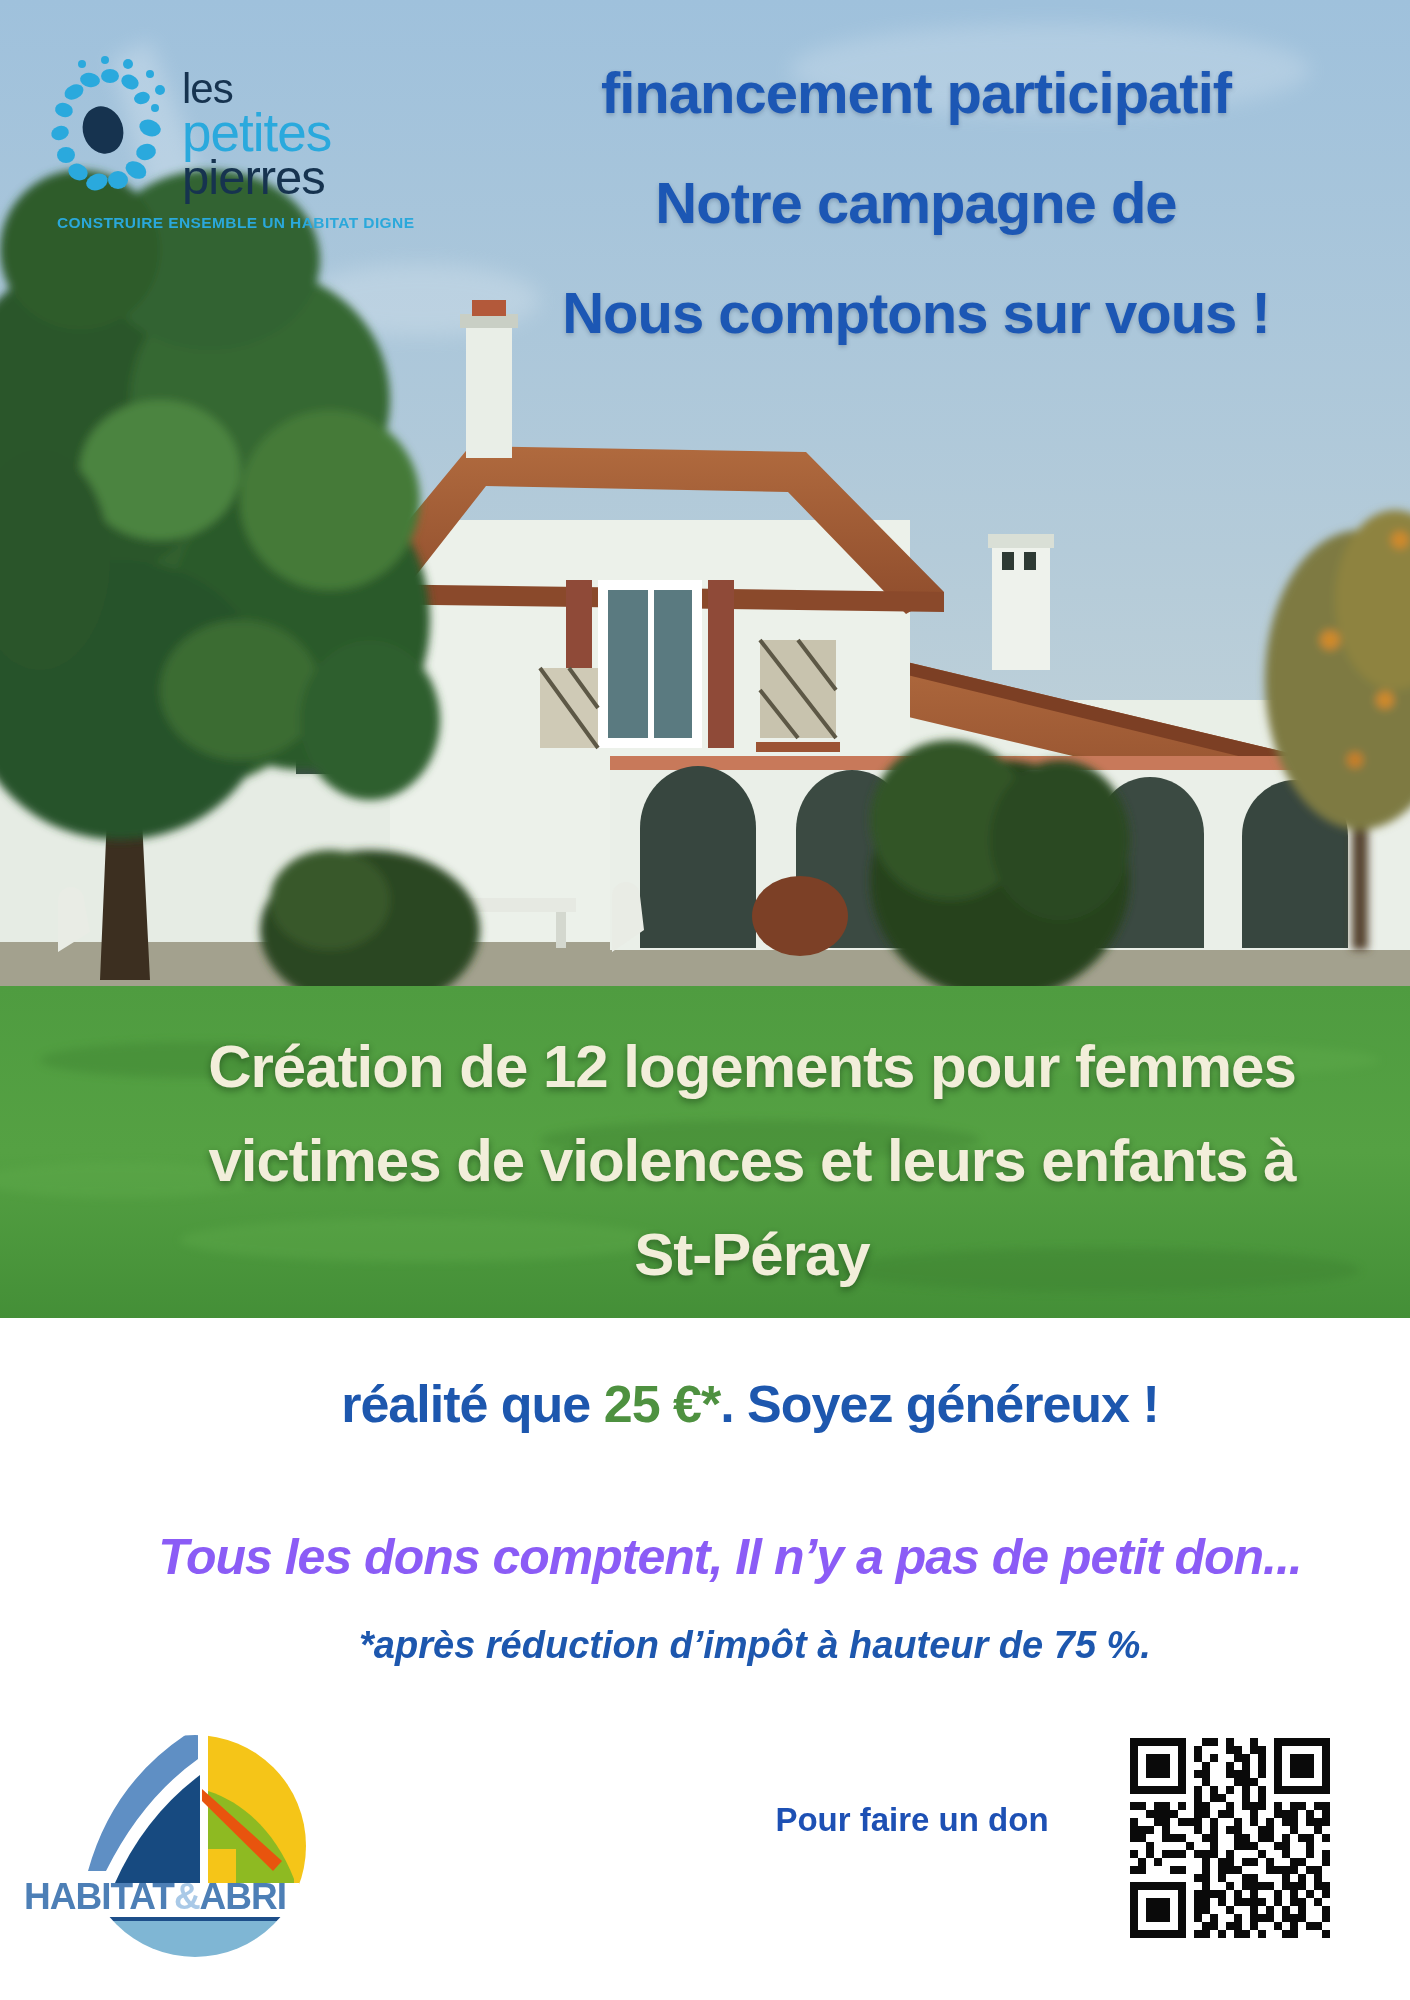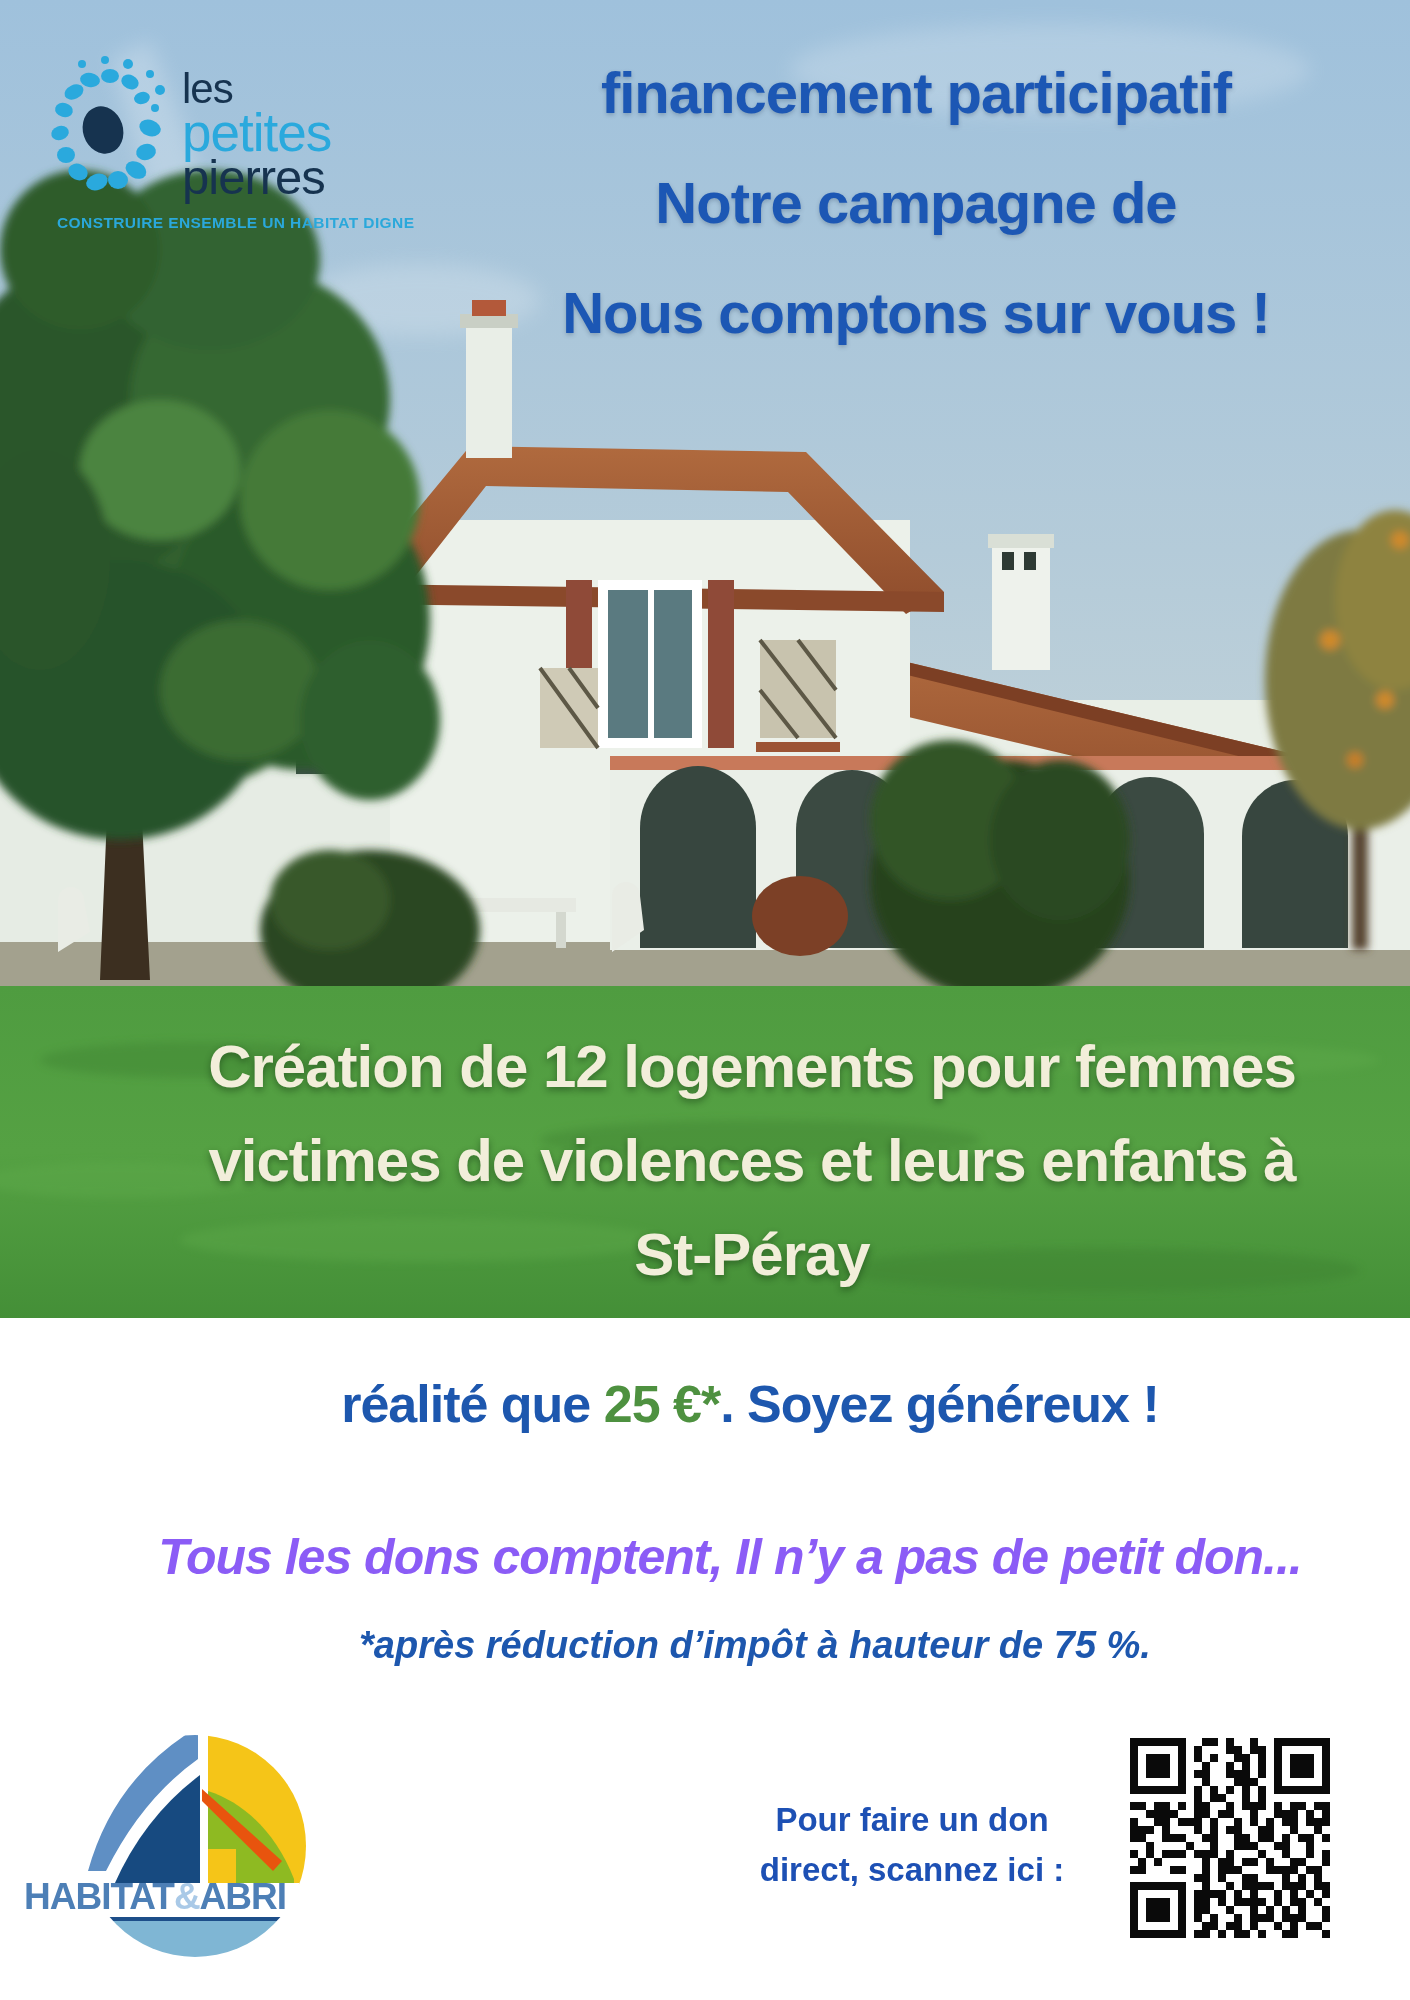--- a/index.html
+++ b/index.html
@@ -293,21 +293,20 @@
       <rect x="0" y="150" width="230" height="36" fill="#ffffff"></rect>
 
       <rect x="0" y="184" width="230" height="4" fill="#1d4e89"></rect>
       <rect x="0" y="188" width="230" height="42" fill="#7fb6d4"></rect>
     </g>
   </svg>
   <div class="entraide-word"><span>HABITAT</span><span class="amp">&amp;</span><span>ABRI</span></div>
 
   <div class="qr-prompt">
     <div>Pour faire un don</div>
-    <div>direct, scannez ici :</div>
   </div>
 
   <svg class="qr" viewBox="0 0 25 25" shape-rendering="crispEdges">
     <rect x="0" y="0" width="25" height="25" fill="#ffffff"></rect>
     <g fill="#0a0a0a">
 
       <path fill-rule="evenodd" d="M0,0h7v7h-7z M1,1h5v5h-5z"></path>
         <rect x="2" y="2" width="3" height="3"></rect>
       <path fill-rule="evenodd" d="M18,0h7v7h-7z M19,1h5v5h-5z"></path>
         <rect x="20" y="2" width="3" height="3"></rect>

